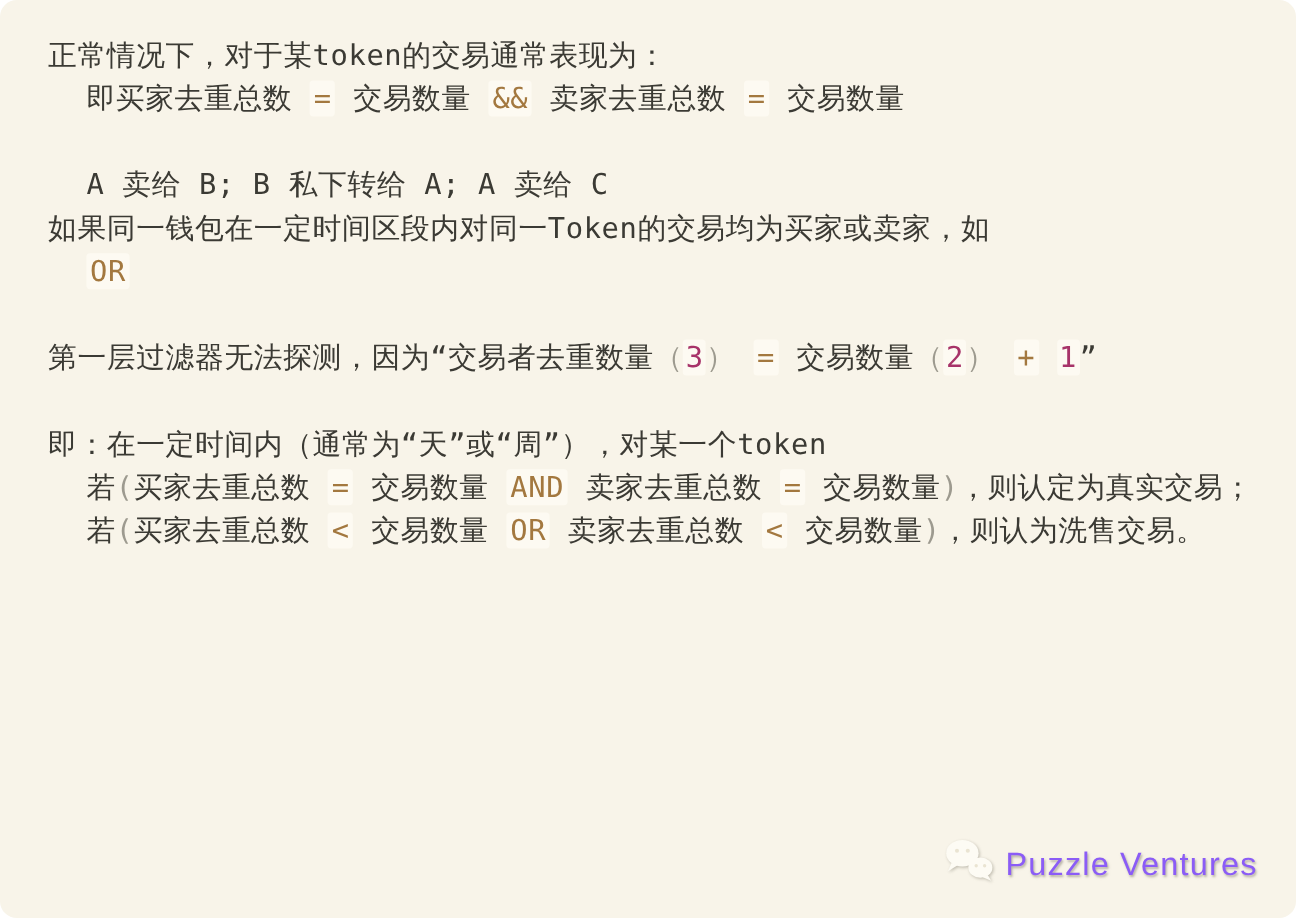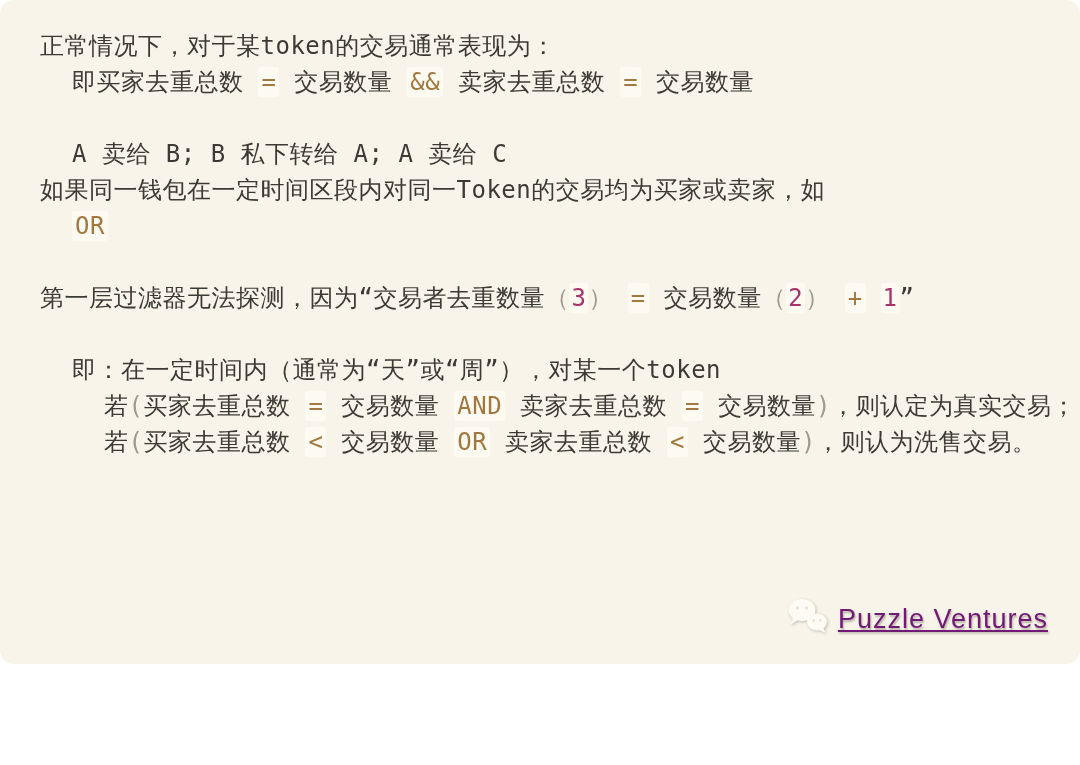--- a/index.html
+++ b/index.html
@@ -6,38 +6,38 @@
     margin: 0;
     padding: 0;
     width: 1080px;
     height: 765px;
     background: #ffffff;
     font-family: "DejaVu Sans Mono", "Liberation Sans", sans-serif;
   }
   .page {
     position: relative;
     width: 1080px;
-    height: 664px;
+    height: 765px;
     background: #f8f4e9;
     border-radius: 14px;
     overflow: hidden;
     box-sizing: border-box;
   }
   .content {
     position: absolute;
     top: 28px;
     left: 40px;
     right: 20px;
     color: #3b3a34;
     font-size: 24px;
     line-height: 36px;
     letter-spacing: 0.5px;
   }
   .para { margin: 0 0 36px 0; }
-  .para:last-child { margin-bottom: 0; margin-left: 32px; }
+  .para:last-child { margin-bottom: 0; }
   .line { white-space: pre; }
   .line.indent { padding-left: 32px; }
   .seg-text { color: #3b3a34; }
   .seg-op {
     color: #a3783f;
     background: #fdfaf2;
     border-radius: 3px;
     padding: 1px 3px;
     font-family: "DejaVu Sans Mono", monospace;
   }
@@ -49,27 +49,26 @@
     font-family: "DejaVu Sans Mono", monospace;
   }
   .seg-paren { color: #9d9a8f; }
   .watermark {
     position: absolute;
     right: 32px;
     bottom: 22px;
     display: flex;
     align-items: center;
     gap: 8px;
-    color: #701a75;
+    color: #8b5cf6;
     font-size: 27px;
     font-family: "Liberation Sans", sans-serif;
     text-shadow: 1px 1.5px 2px rgba(125, 120, 105, 0.55);
     letter-spacing: 1px;
     user-select: none;
-    text-decoration: underline;
   }
   .wm-icon { 
     filter: drop-shadow(1px 1.5px 1.5px rgba(125,120,105,0.45));
     flex: 0 0 auto;
   }
 </style>
 </head>
 <body>
 
 <div class="page">

